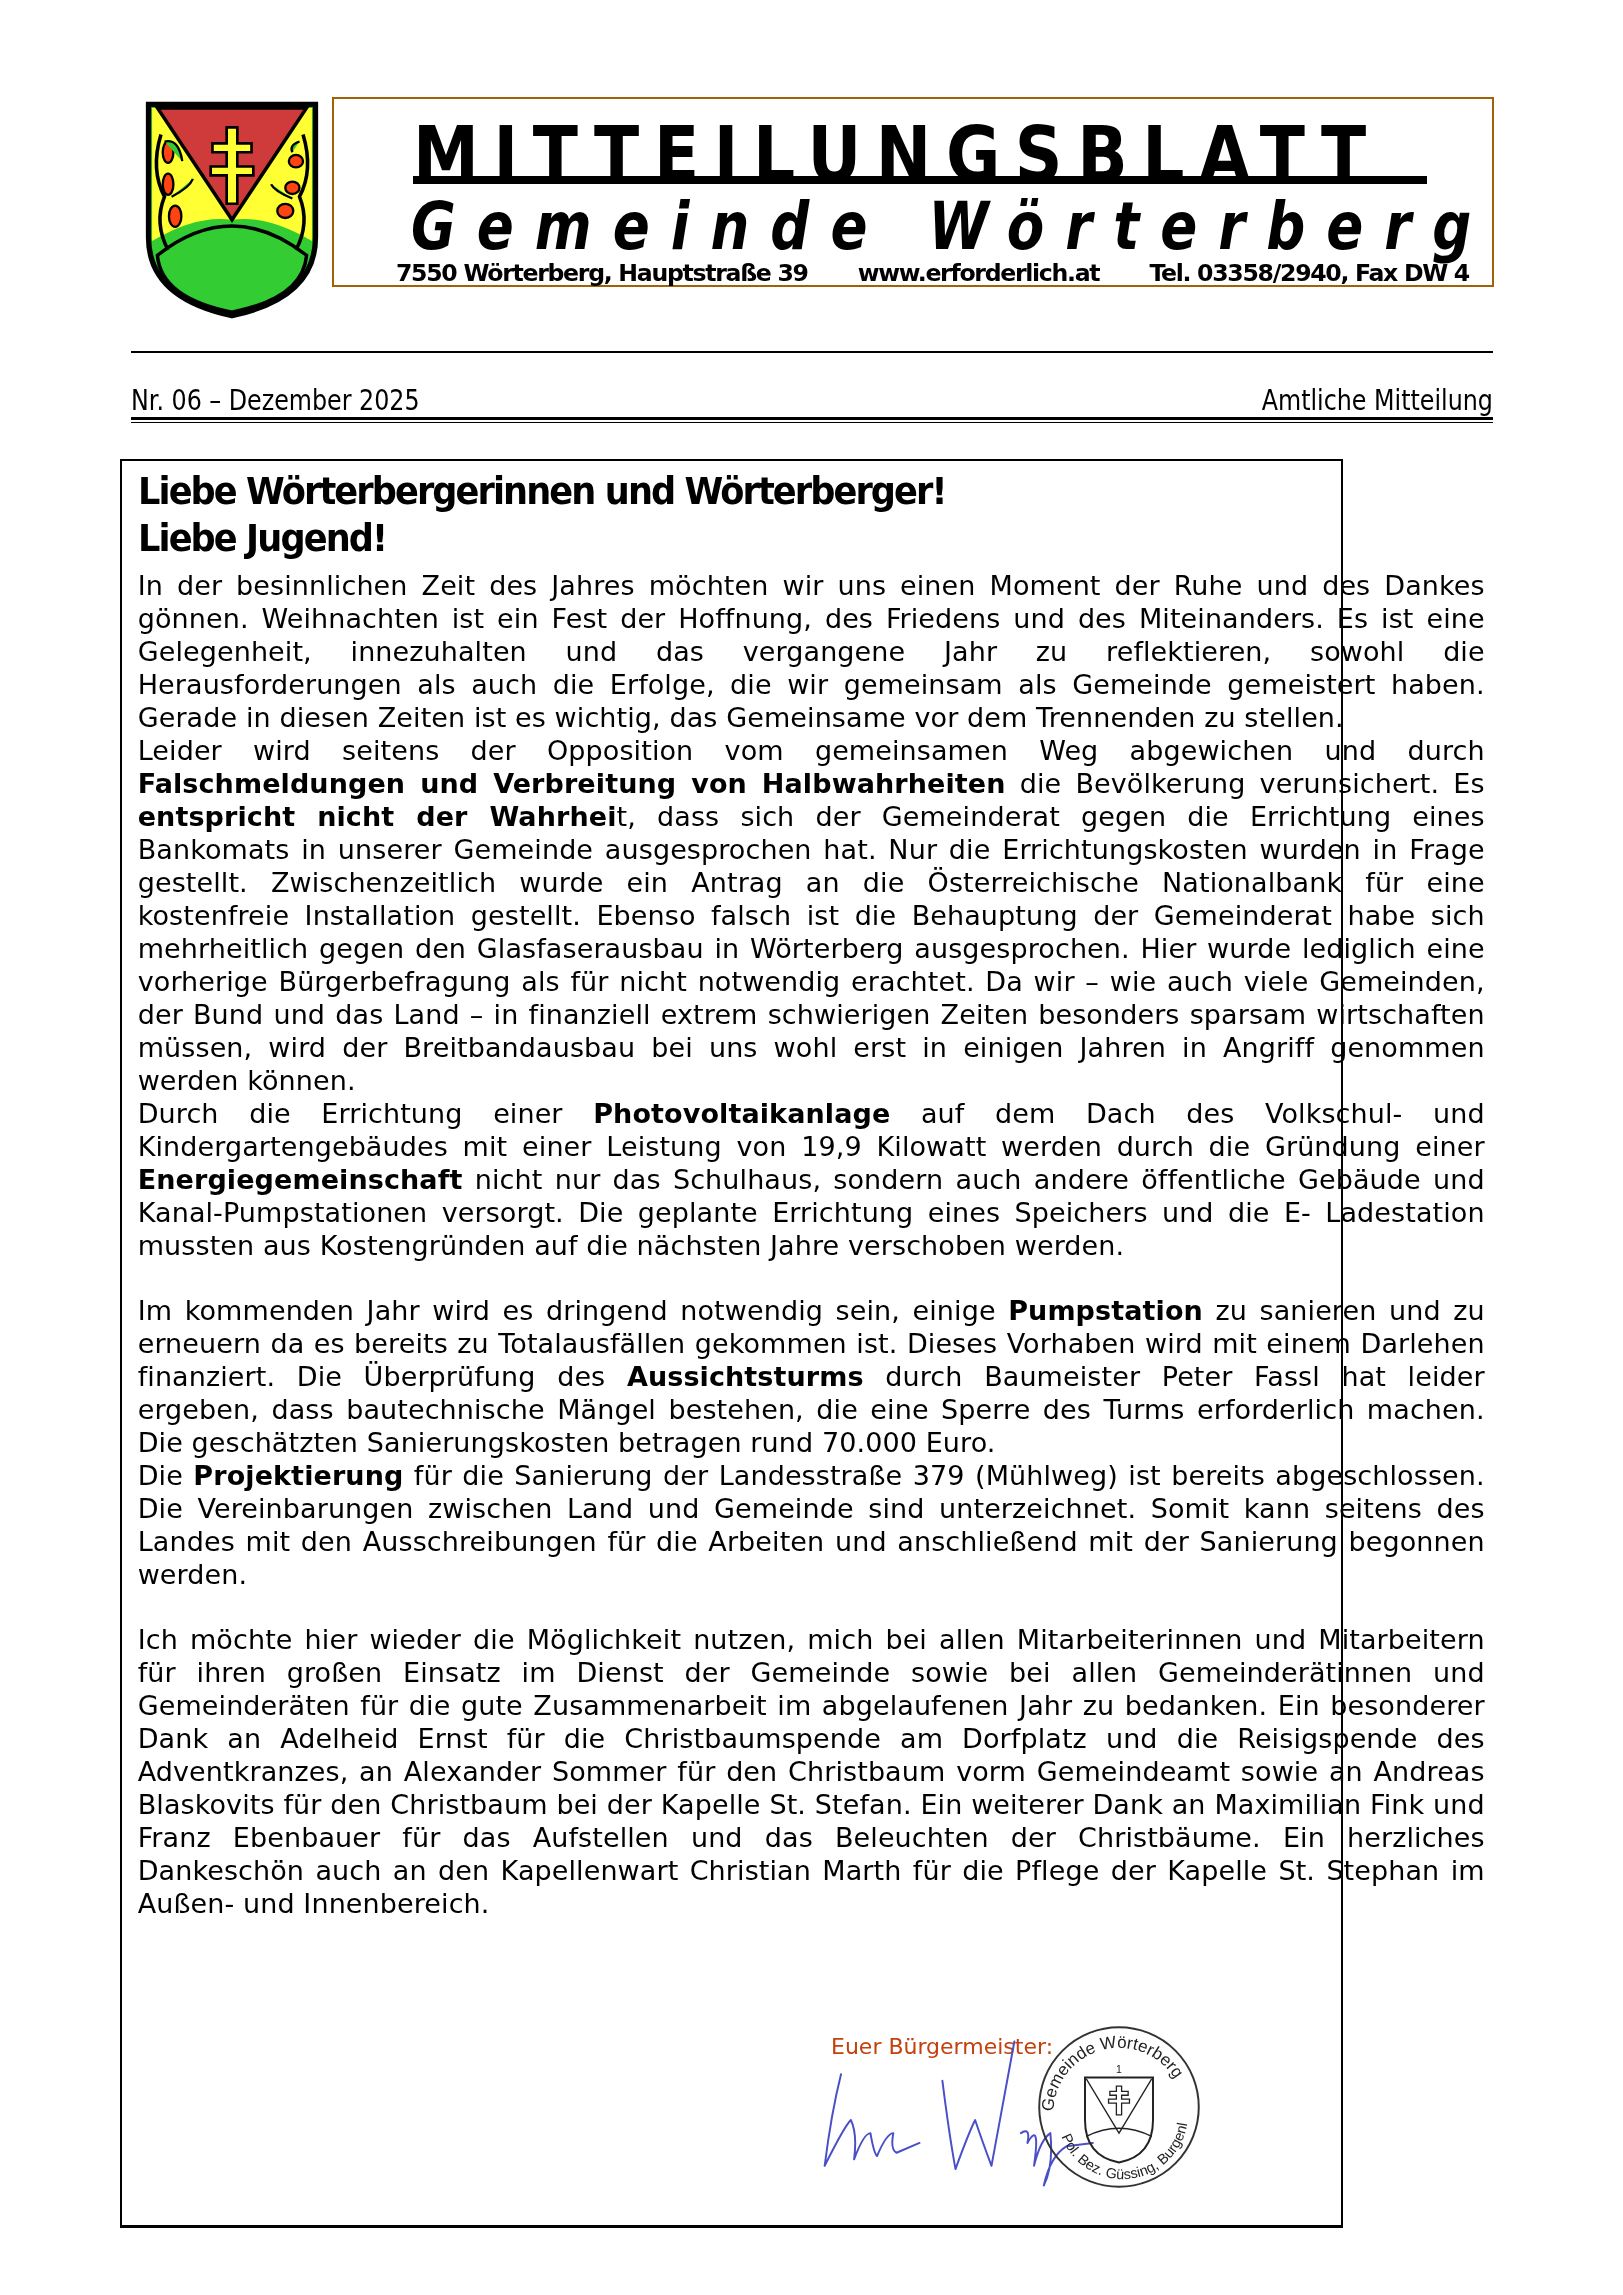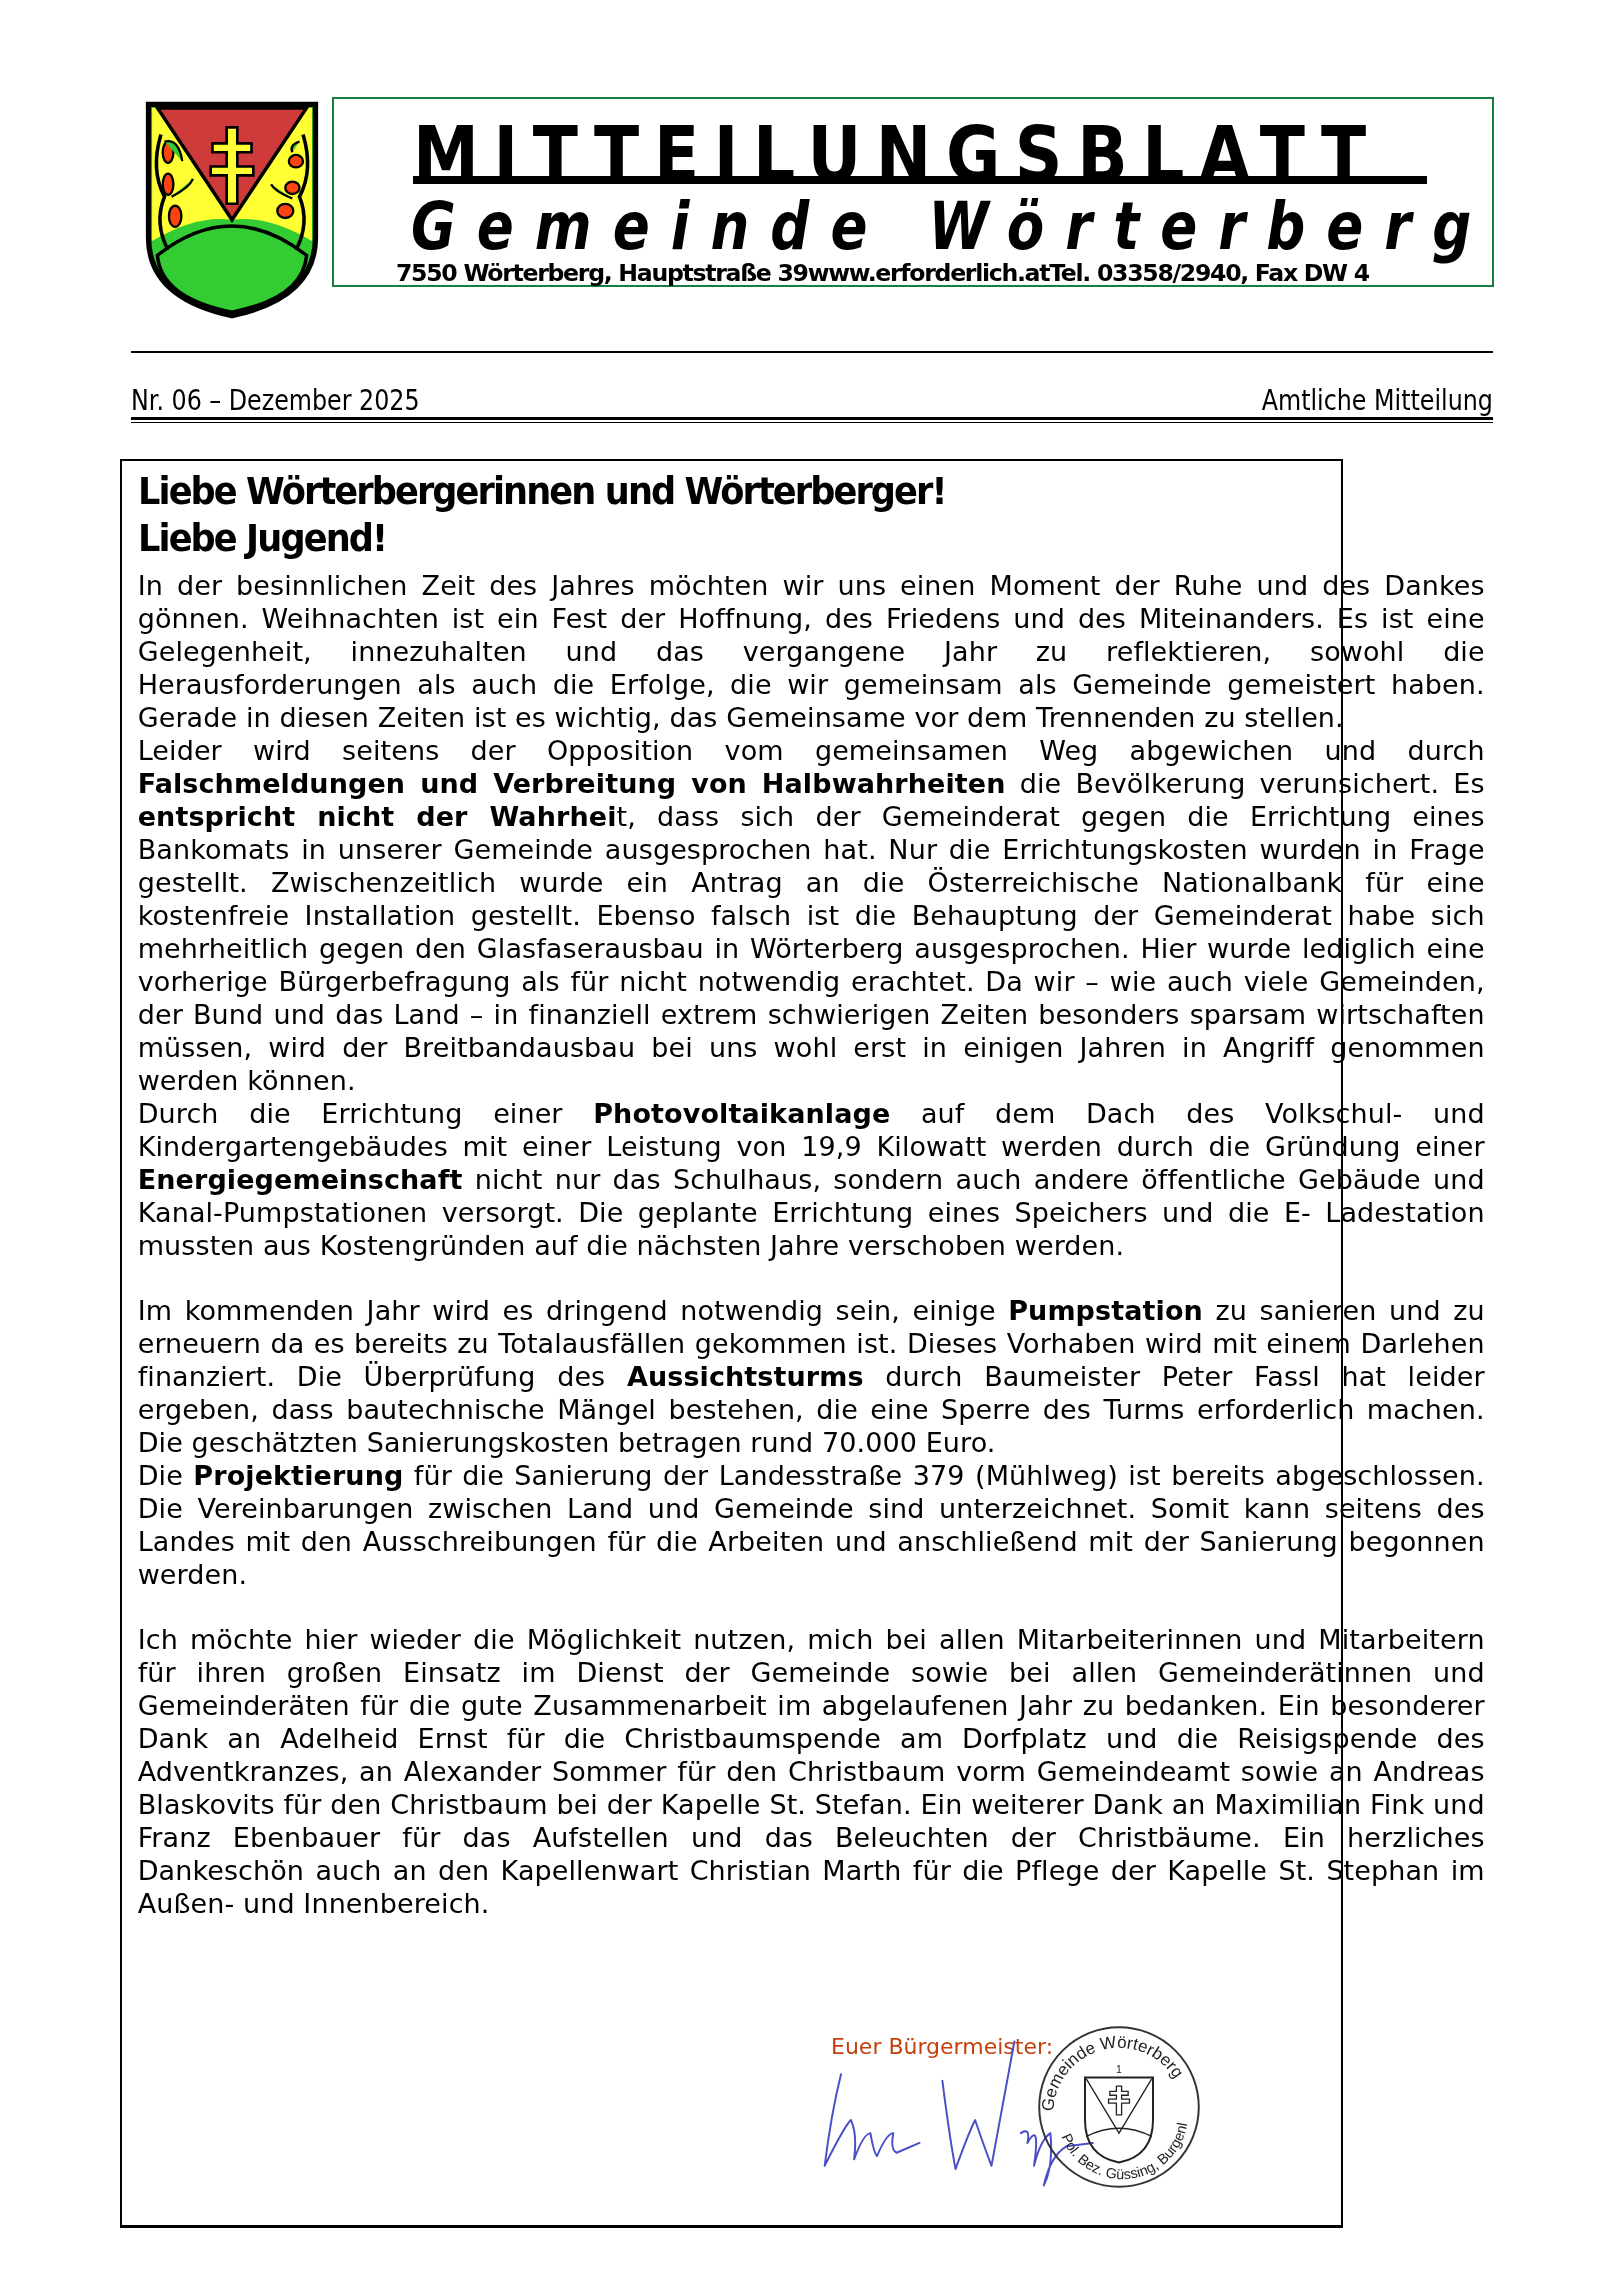--- a/index.html
+++ b/index.html
@@ -2,31 +2,31 @@
 <html style="font-size:10.5px"><head>
 <meta charset="utf-8">
 <style>
   html, body { margin: 0; padding: 0; background: #ffffff; }
   body { width: 1623px; height: 2295px; position: relative; overflow: hidden;
          font-family: "DejaVu Sans", sans-serif; color: #000; }
 
   
   .coat { position: absolute; left: 143px; top: 99px; width: 178px; height: 222px; }
   .masthead { position: absolute; left: 332px; top: 97px; width: 1162px; height: 190px;
-              border: 2px solid #15803d; box-sizing: border-box; }
+              border: 2px solid #a16207; box-sizing: border-box; }
   .mast-title { position: absolute; left: 79px; top: 6.5px; width: 1008px;
                 font-family: "DejaVu Sans", sans-serif; font-weight: bold;
                 font-size: 77px; letter-spacing: 17px; line-height: 98px;
                 white-space: nowrap; transform: scaleX(0.86); transform-origin: left top; }
   .mast-rule { position: absolute; left: 79px; top: 77px; width: 1014px; height: 7.9px; background: #000; }
   .mast-sub { position: absolute; left: 77px; top: 88px; font-weight: bold; font-style: italic;
               font-size: 65px; letter-spacing: 25px; line-height: 79px; white-space: nowrap;
               transform: scaleX(0.84); transform-origin: left top; }
   .mast-contact { position: absolute; left: 62px; top: 160px; width: 1073px; display: flex;
-                  font-weight: bold; font-size: 23.6px;
+                  justify-content: space-between; font-weight: bold; font-size: 23.6px;
                   letter-spacing: -1.3px; white-space: nowrap; }
 
   .rule-top { position: absolute; left: 131px; top: 351px; width: 1362px; height: 2px; background: #000; }
 
   .issue-row { position: absolute; left: 131px; top: 381px; width: 1362px; height: 37px;
                font-size: 29px; display: flex; justify-content: space-between; align-items: center; }
   .issue-row span { display: inline-block; transform: scaleX(0.82); }
   .issue-row .left { transform-origin: left center; }
   .issue-row .right { transform-origin: right center; }
   .rule-double-1 { position: absolute; left: 131px; top: 417px; width: 1362px; height: 2.6px; background: #000; }

